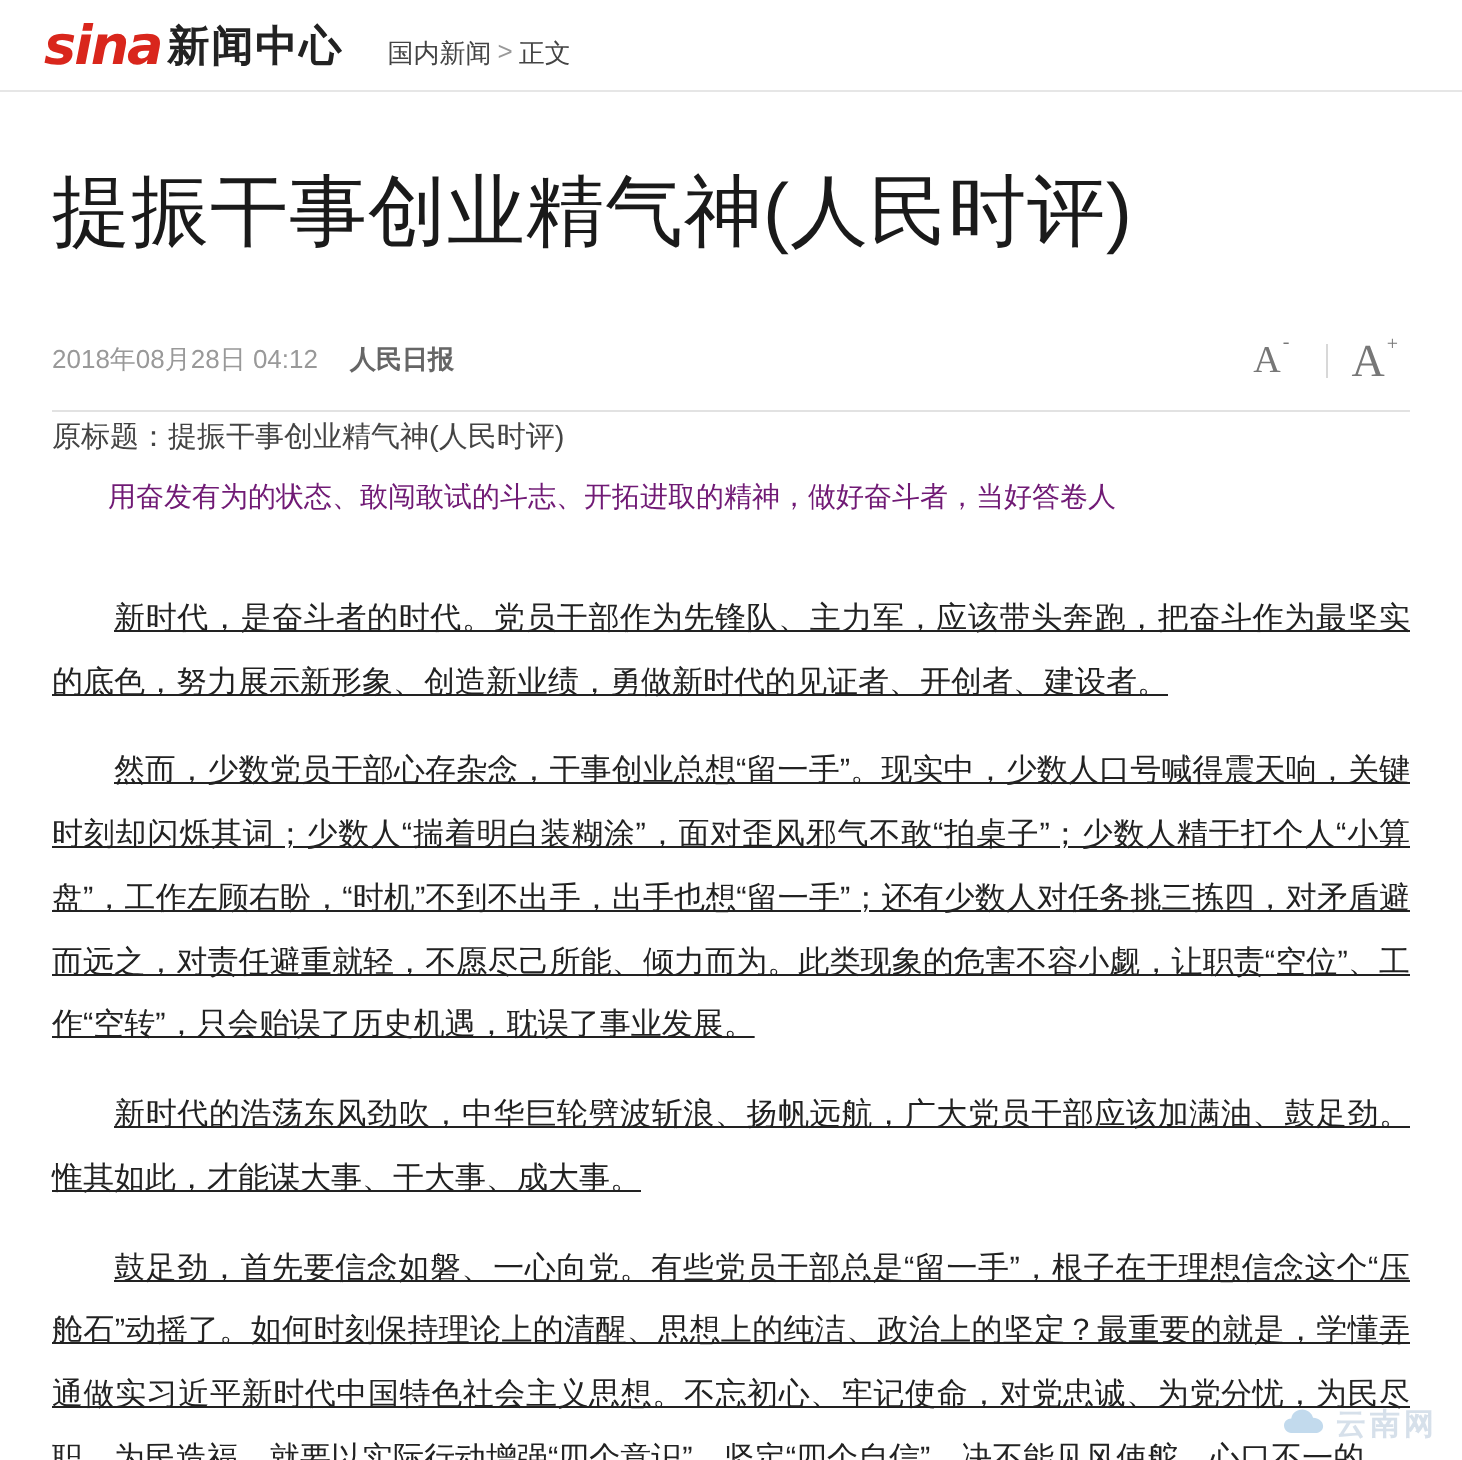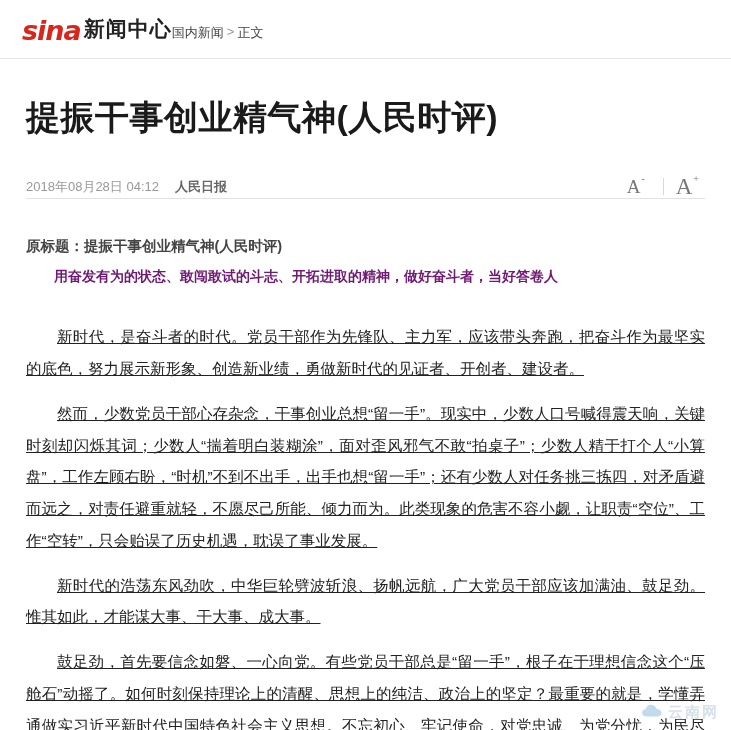--- a/index.html
+++ b/index.html
@@ -11,21 +11,21 @@
     height: 730px;
     background: #ffffff;
     font-family: "Liberation Sans", sans-serif;
     color: #333333;
     overflow: hidden;
     position: relative;
   }
 
   
   .header {
-    height: 59px;
+    height: 46px;
     border-bottom: 1px solid #e6e6e6;
     display: flex;
     align-items: center;
     padding: 0 22px;
     box-sizing: border-box;
   }
   .logo-wrap {
     display: flex;
     align-items: center;
   }
@@ -41,20 +41,21 @@
     top: 1px;
   }
   .logo-text {
     font-size: 21px;
     font-weight: bold;
     color: #222;
     margin-left: 3px;
     letter-spacing: 1px;
   }
   .breadcrumb {
+    margin-left: 22px;
     font-size: 13px;
     color: #444;
     display: flex;
     align-items: flex-start;
     gap: 3px;
     position: relative;
     top: 4px;
   }
   .breadcrumb a {
     color: #444;
@@ -63,31 +64,32 @@
   .breadcrumb .sep {
     color: #999;
   }
 
   
   .content {
     padding: 0 26px;
     box-sizing: border-box;
   }
   .article-title {
-    font-size: 34px;
-    font-weight: bold;
+    font-size: 39px;
+    font-weight: normal;
     color: #1a1a1a;
     letter-spacing: 0.5px;
     margin: 36px 0 16px 0;
     line-height: 1.3;
   }
 
   
   .meta-bar {
     margin-top: 36px;
+    padding-bottom: 13px;
     border-bottom: 1px solid #e2e2e2;
     display: flex;
     align-items: center;
     justify-content: space-between;
   }
   .meta-left {
     display: flex;
     align-items: baseline;
     gap: 16px;
     font-size: 13px;
@@ -123,25 +125,23 @@
     font-size: 23px;
   }
   .meta-divider {
     width: 1px;
     height: 17px;
     background: #d8d8d8;
   }
 
   
   .orig-block {
-    margin-top: 34px;
     font-size: 14.5px;
     color: #444444;
     line-height: 1.9;
-    font-weight: bold;
   }
   .orig-sub {
     margin-top: 2px;
     padding-left: 28px;
     font-size: 14px;
     color: #701a75;
   }
 
   
   .body-text {

